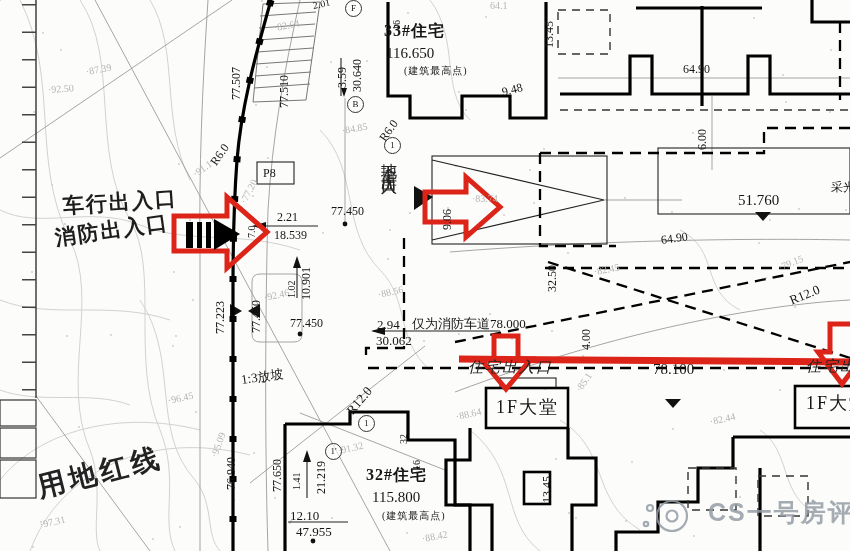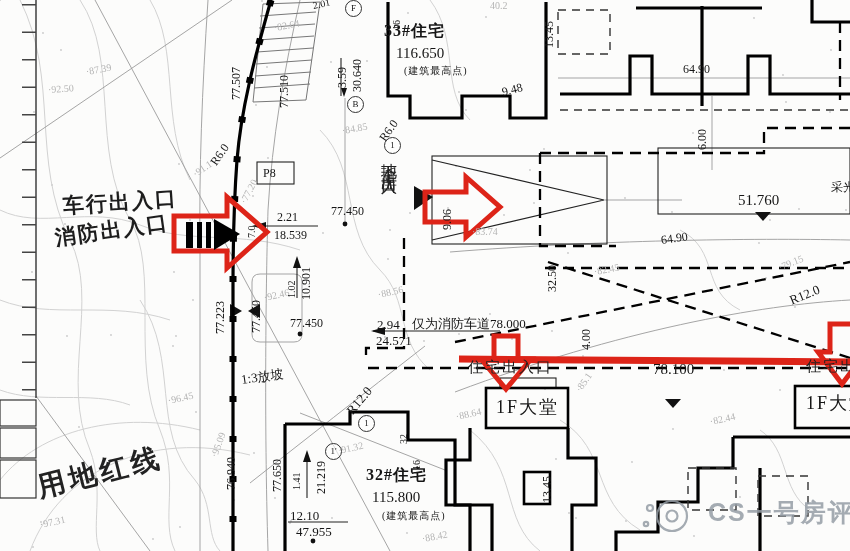--- a/index.html
+++ b/index.html
@@ -11,21 +11,21 @@
   .dim{font-size:12px;}
   .dim-s{font-size:10px;}
   .dim-m{font-size:13px;}
   .dim-lg{font-size:15px;}
   .faint{font-size:10px;color:#b5b5b5;}
   .title{font-size:16px;font-weight:700;letter-spacing:1px;}
   .cn-s{font-size:10px;letter-spacing:1px;}
   .cn-s2{font-size:12px;}
   .cn-m{font-size:13px;}
   .cn-lobby{font-size:18px;letter-spacing:2px;}
-  .cn-entry{font-size:15px;letter-spacing:2px;color:#222;}
+  .cn-entry{font-size:15px;letter-spacing:2px;color:#222;font-style:italic;}
   .cn-hand{font-size:21px;font-weight:600;letter-spacing:2px;color:#1d1d1d;}
   .cn-big{font-size:28px;font-weight:600;letter-spacing:4px;color:#222;}
   .cn-vert{writing-mode:vertical-rl;font-size:16px;letter-spacing:3px;height:152px;color:#222;}
   .red-head{font-family:"Liberation Sans",sans-serif;font-size:62px;font-weight:900;
             letter-spacing:5px;color:#dd2418;}
   .wm{font-family:"Liberation Sans",sans-serif;font-size:25px;font-weight:700;
       color:rgba(148,156,164,0.85);letter-spacing:2px;}
   .circ{width:15px;height:15px;border:1px solid #333;border-radius:50%;font-size:9px;
         text-align:center;line-height:14px;background:rgba(255,255,255,.6);}
 </style>
@@ -254,61 +254,61 @@
     <rect x="197" y="222" width="5" height="26"></rect>
     <rect x="206" y="222" width="5" height="26"></rect>
     <polygon points="214,219 240,234 214,250"></polygon>
   </g>
 </svg>
 
 <div id="labels">
       <span class="lbl cn-hand" style="left: 63px; top: 196px; transform: rotate(-4deg); transform-origin: 0px 50%;">车行出入口</span>
       <span class="lbl cn-hand" style="left: 55px; top: 228px; transform: rotate(-8deg); transform-origin: 0px 50%;">消防出入口</span>
       <span class="lbl title" style="left: 384px; top: 23px;">33#住宅</span>
-      <span class="lbl dim-lg" style="left: 396px; top: 46px;">116.650</span>
+      <span class="lbl dim-lg" style="left: 386px; top: 46px;">116.650</span>
       <span class="lbl cn-s" style="left: 404px; top: 66px;">(建筑最高点)</span>
       <span class="lbl title" style="left: 366px; top: 467px;">32#住宅</span>
       <span class="lbl dim-lg" style="left: 372px; top: 490px;">115.800</span>
       <span class="lbl cn-s" style="left: 382px; top: 511px;">(建筑最高点)</span>
       <span class="lbl cn-lobby" style="left: 496px; top: 398px;">1F大堂</span>
       <span class="lbl cn-lobby" style="left: 806px; top: 394px;">1F大堂</span>
       <span class="lbl cn-entry" style="left: 468px; top: 360px;">住宅出入口</span>
       <span class="lbl cn-entry" style="left: 806px; top: 359px;">住宅出入口</span>
       <span class="lbl cn-vert" style="left: 381px; top: 150px;">地下车库出入口</span>
       <span class="lbl dim-m" style="left: 412px; top: 317px;">仅为消防车道78.000</span>
       <span class="lbl dim-m" style="left: 377px; top: 318px;">2.94</span>
-      <span class="lbl dim-m" style="left: 376px; top: 334px;">24.571</span>
+      <span class="lbl dim-m" style="left: 376px; top: 334px;">30.062</span>
       <span class="lbl dim" style="left: 331px; top: 205px;">77.450</span>
       <span class="lbl dim" style="left: 277px; top: 211px;">2.21</span>
       <span class="lbl dim" style="left: 274px; top: 229px;">18.539</span>
       <span class="lbl dim" style="left: 290px; top: 317px;">77.450</span>
       <span class="lbl dim-lg" style="left: 738px; top: 193px;">51.760</span>
       <span class="lbl dim-lg" style="left: 653px; top: 362px;">78.100</span>
       <span class="lbl dim" style="left: 683px; top: 63px;">64.90</span>
       <span class="lbl dim" style="left: 661px; top: 234px; transform: rotate(-8deg); transform-origin: 0px 50%;">64.90</span>
       <span class="lbl cn-s2" style="left: 831px; top: 181px;">采光</span>
       <span class="lbl dim" style="left: 502px; top: 86px; transform: rotate(-14deg); transform-origin: 0px 50%;">9.48</span>
-      <span class="lbl faint" style="left: 490px; top: 1px;">40.2</span>
+      <span class="lbl faint" style="left: 490px; top: 1px;">64.1</span>
       <span class="lbl dim-s" style="left: 313px; top: 1px; transform: rotate(-12deg); transform-origin: 0px 50%;">2.01</span>
       <span class="lbl dim" style="left: 263px; top: 167px;">P8</span>
       <span class="lbl dim" style="left: 213px; top: 158px; transform: rotate(-55deg); transform-origin: 0px 50%;">R6.0</span>
       <span class="lbl dim" style="left: 382px; top: 134px; transform: rotate(-55deg); transform-origin: 0px 50%;">R6.0</span>
       <span class="lbl cn-m" style="left: 241px; top: 373px; transform: rotate(-8deg); transform-origin: 0px 50%;">1:3放坡</span>
       <span class="lbl dim-m" style="left: 349px; top: 406px; transform: rotate(-50deg); transform-origin: 0px 50%;">R12.0</span>
       <span class="lbl dim-m" style="left: 790px; top: 294px; transform: rotate(-22deg); transform-origin: 0px 50%;">R12.0</span>
       <span class="lbl cn-big" style="left: 38px; top: 474px; transform: rotate(-14deg); transform-origin: 0px 50%;">用地红线</span>
       <span class="lbl dim-m" style="left: 290px; top: 509px;">12.10</span>
       <span class="lbl dim-m" style="left: 296px; top: 525px;">47.955</span>
       <span class="lbl wm" style="left: 708px; top: 500px;">CS一号房评</span>
       <span class="lbl faint" style="left: 274px; top: 23px; transform: rotate(-10deg); transform-origin: 0px 50%;">·82.64</span>
       <span class="lbl faint" style="left: 86px; top: 67px; transform: rotate(-10deg); transform-origin: 0px 50%;">·87.39</span>
       <span class="lbl faint" style="left: 48px; top: 85px; transform: rotate(-4deg); transform-origin: 0px 50%;">·92.50</span>
       <span class="lbl faint" style="left: 194px; top: 170px; transform: rotate(-35deg); transform-origin: 0px 50%;">·91.1</span>
       <span class="lbl faint" style="left: 342px; top: 126px; transform: rotate(-10deg); transform-origin: 0px 50%;">·84.85</span>
-      <span class="lbl faint" style="left: 472px; top: 194px; margin-top: 33px;">·83.74</span>
+      <span class="lbl faint" style="left: 472px; top: 194px;">·83.74</span>
       <span class="lbl faint" style="left: 594px; top: 267px; transform: rotate(-10deg); transform-origin: 0px 50%;">·82.45</span>
       <span class="lbl faint" style="left: 779px; top: 263px; transform: rotate(-22deg); transform-origin: 0px 50%;">·79.15</span>
       <span class="lbl faint" style="left: 378px; top: 290px; transform: rotate(-12deg); transform-origin: 0px 50%;">·88.56</span>
       <span class="lbl faint" style="left: 264px; top: 293px; transform: rotate(-12deg); transform-origin: 0px 50%;">·92.46</span>
       <span class="lbl faint" style="left: 168px; top: 396px; transform: rotate(-12deg); transform-origin: 0px 50%;">·96.45</span>
       <span class="lbl faint" style="left: 40px; top: 520px; transform: rotate(-12deg); transform-origin: 0px 50%;">·97.31</span>
       <span class="lbl faint" style="left: 214px; top: 452px; transform: rotate(-70deg); transform-origin: 0px 50%;">·95.09</span>
       <span class="lbl faint" style="left: 338px; top: 446px; transform: rotate(-12deg); transform-origin: 0px 50%;">·91.32</span>
       <span class="lbl faint" style="left: 422px; top: 534px; transform: rotate(-10deg); transform-origin: 0px 50%;">·88.42</span>
       <span class="lbl faint" style="left: 578px; top: 386px; transform: rotate(-55deg); transform-origin: 0px 50%;">·85.1</span>

